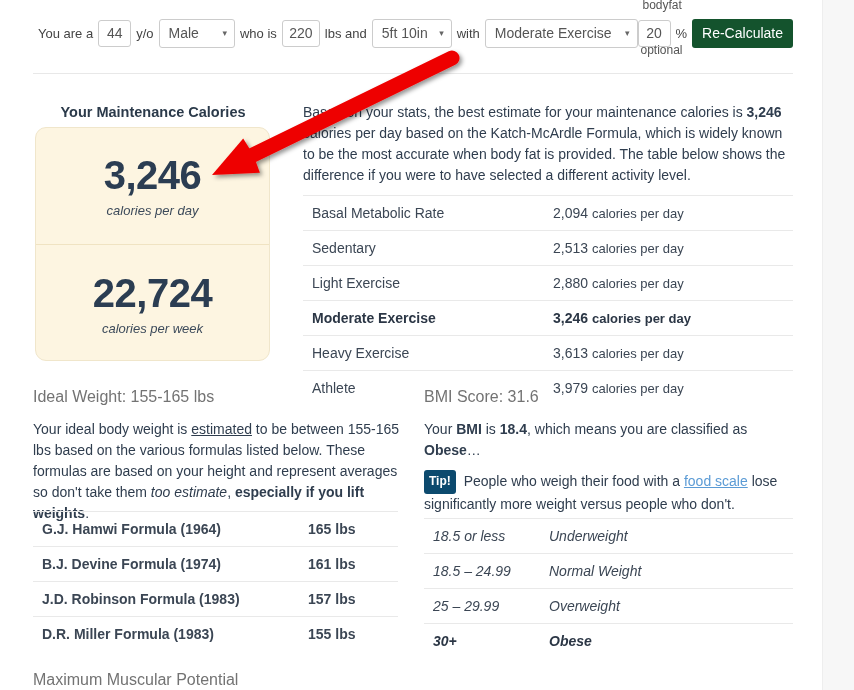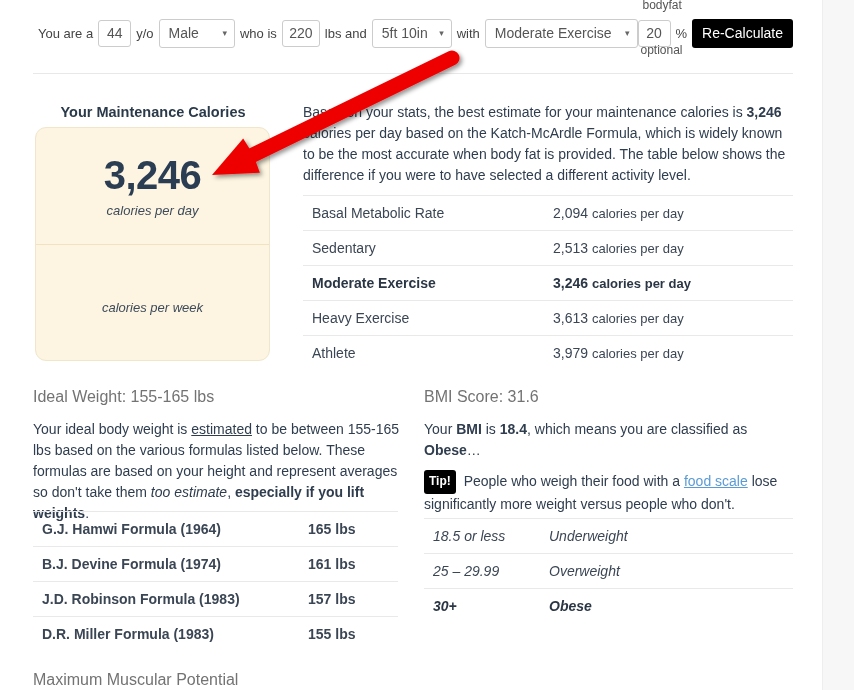--- a/index.html
+++ b/index.html
@@ -75,21 +75,21 @@
     font-size: 9px;
     color: #666;
     line-height: 1;
   }
   .tselect.gender { width: 82px; }
   .tselect.height { width: 86px; }
   .tselect.activity { width: 168px; }
 
   .recalc-btn {
     height: 29px;
-    background: #000000;
+    background: #14532d;
     color: #ffffff;
     border: none;
     border-radius: 3px;
     font-size: 14px;
     font-family: "Liberation Sans", sans-serif;
     padding: 0 10px;
     cursor: pointer;
     white-space: nowrap;
   }
   .bf-wrap {
@@ -227,21 +227,21 @@
   #tip-line {
     position: absolute;
     left: 424px; top: 470px;
     width: 380px;
     font-size: 14px;
     line-height: 21px;
     color: #2f3d4e;
   }
   .tip-badge {
     display: inline-block;
-    background: #000000;
+    background: #0c4a6e;
     color: #ffffff;
     font-size: 12px;
     font-weight: bold;
     border-radius: 3px;
     padding: 1px 5px 2px 5px;
     margin-right: 4px;
     vertical-align: 1px;
   }
   .link { color: #5b9bd5; }
 
@@ -291,37 +291,42 @@
     <div class="hrule" style="top:73px;"></div>
 
     <div class="maint-title">Your Maintenance Calories</div>
 
     <div class="calbox">
       <div class="half top">
         <div class="cal-num">3,246</div>
         <div class="cal-sub">calories per day</div>
       </div>
       <div class="half">
+        <div class="cal-num">22,724</div>
         <div class="cal-sub">calories per week</div>
       </div>
     </div>
 
     <div class="maint-desc">
       <span>Based on your stats, the best estimate for your maintenance calories is </span><b>3,246</b><span> calories per day based on the Katch-McArdle Formula, which is widely known to be the most accurate when body fat is provided. The table below shows the difference if you were to have selected a different activity level.</span>
     </div>
 
     <table class="tbl" id="activity-table">
       <tbody>
           <tr>
             <td class="lbl">Basal Metabolic Rate</td>
             <td class="val"><span>2,094 </span><span class="unit">calories per day</span></td>
           </tr>
           <tr>
             <td class="lbl">Sedentary</td>
             <td class="val"><span>2,513 </span><span class="unit">calories per day</span></td>
+          </tr>
+          <tr>
+            <td class="lbl">Light Exercise</td>
+            <td class="val"><span>2,880 </span><span class="unit">calories per day</span></td>
           </tr>
           <tr class="hl">
             <td class="lbl">Moderate Exercise</td>
             <td class="val"><span>3,246 </span><span class="unit">calories per day</span></td>
           </tr>
           <tr>
             <td class="lbl">Heavy Exercise</td>
             <td class="val"><span>3,613 </span><span class="unit">calories per day</span></td>
           </tr>
           <tr>
@@ -366,20 +371,24 @@
 
     <div id="tip-line">
       <span class="tip-badge">Tip!</span><span> People who weigh their food with a </span><a class="link" href="#">food scale</a><span> lose significantly more weight versus people who don't.</span>
     </div>
 
     <table class="tbl" id="bmi-table">
       <tbody>
           <tr>
             <td class="lbl">18.5 or less</td>
             <td class="val">Underweight</td>
+          </tr>
+          <tr>
+            <td class="lbl">18.5 – 24.99</td>
+            <td class="val">Normal Weight</td>
           </tr>
           <tr>
             <td class="lbl">25 – 29.99</td>
             <td class="val">Overweight</td>
           </tr>
           <tr class="hl">
             <td class="lbl">30+</td>
             <td class="val">Obese</td>
           </tr>
         </tbody>

